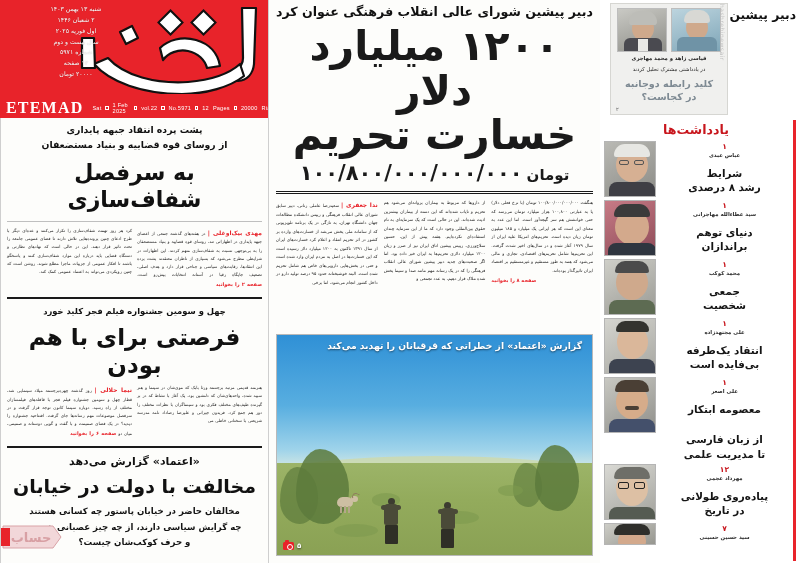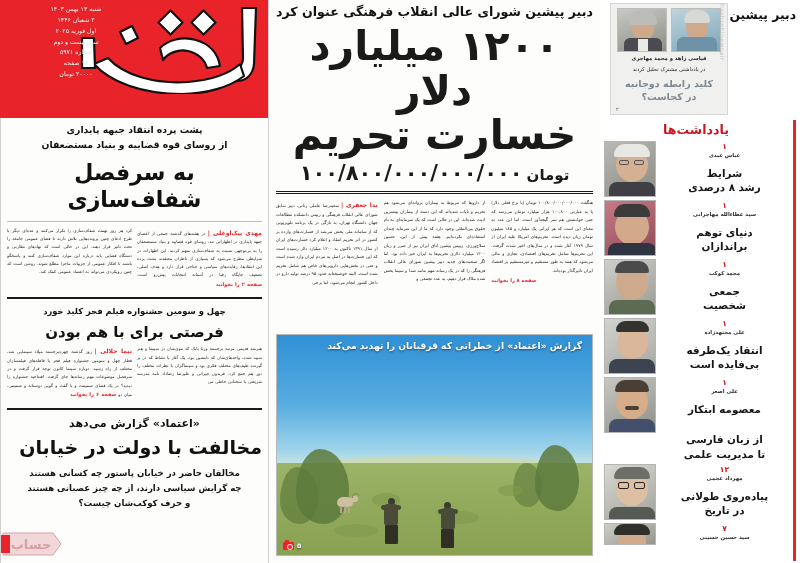--- a/index.html
+++ b/index.html
@@ -132,55 +132,56 @@
   }
 
   .sub-kicker {
     font-size: 8.4px;
     font-weight: bold;
     text-align: center;
     color: #111;
     line-height: 1.5;
   }
   .sub-head {
-    font-size: 15px;
+    font-size: 23px;
     font-weight: bold;
     text-align: center;
     color: #111;
     line-height: 1.25;
     margin-top: 5px;
     letter-spacing: -.4px;
   }
   .quote-head {
     font-size: 11px;
     font-weight: bold;
     text-align: center;
     color: #111;
     line-height: 1.4;
     margin-top: 3px;
   }
   .quote-head2 {
     font-size: 19px;
     font-weight: bold;
+    text-align: center;
     color: #111;
     line-height: 1.3;
     margin-top: 4px;
     letter-spacing: -.4px;
   }
   .deck {
     font-size: 8.6px;
     font-weight: bold;
     line-height: 1.78;
     text-align: center;
     color: #141414;
     margin-top: 6px;
   }
   .stamp {
     position: absolute;
-    left: 0px; bottom: 2px;
+    left: 0px; bottom: 9px;
     width: 66px; height: 34px;
   }
 
   
   .center-col {
     position: absolute;
     left: 268px; top: 0;
     width: 332px; height: 563px;
     padding: 4px 7px 0 7px;
     direction: rtl;
@@ -520,20 +521,38 @@
     </div>
     <div class="masthead-dates">
       <div>شنبه ۱۳ بهمن ۱۴۰۳</div>
       <div>۲ شعبان ۱۴۴۶</div>
       <div>اول فوریه ۲۰۲۵</div>
       <div>سال بیست و دوم</div>
       <div>شماره ۵۹۷۱</div>
       <div>۱۲ صفحه</div>
       <div>۲۰۰۰۰ تومان</div>
     </div>
+    <div class="masthead-foot">
+      <span class="etemad-word">ETEMAD</span>
+      <span class="foot-meta">
+        <span>Sat</span>
+        <i class="sep"></i>
+        <span>1 Feb 2025</span>
+        <i class="sep"></i>
+        <span>vol.22</span>
+        <i class="sep"></i>
+        <span>No.5971</span>
+        <i class="sep"></i>
+        <span>12</span>
+        <span>Pages</span>
+        <i class="sep"></i>
+        <span>20000</span>
+        <span>Rials</span>
+      </span>
+    </div>
   </div>
 
   <div class="left-col">
 
     <div>
       <div class="kicker">پشت پرده انتقاد جبهه پایداری</div>
       <div class="kicker">از روسای قوه قضاییه و بنیاد مستضعفان</div>
       <div class="lead-head">به سرفصل شفاف‌سازی</div>
     </div>
 

